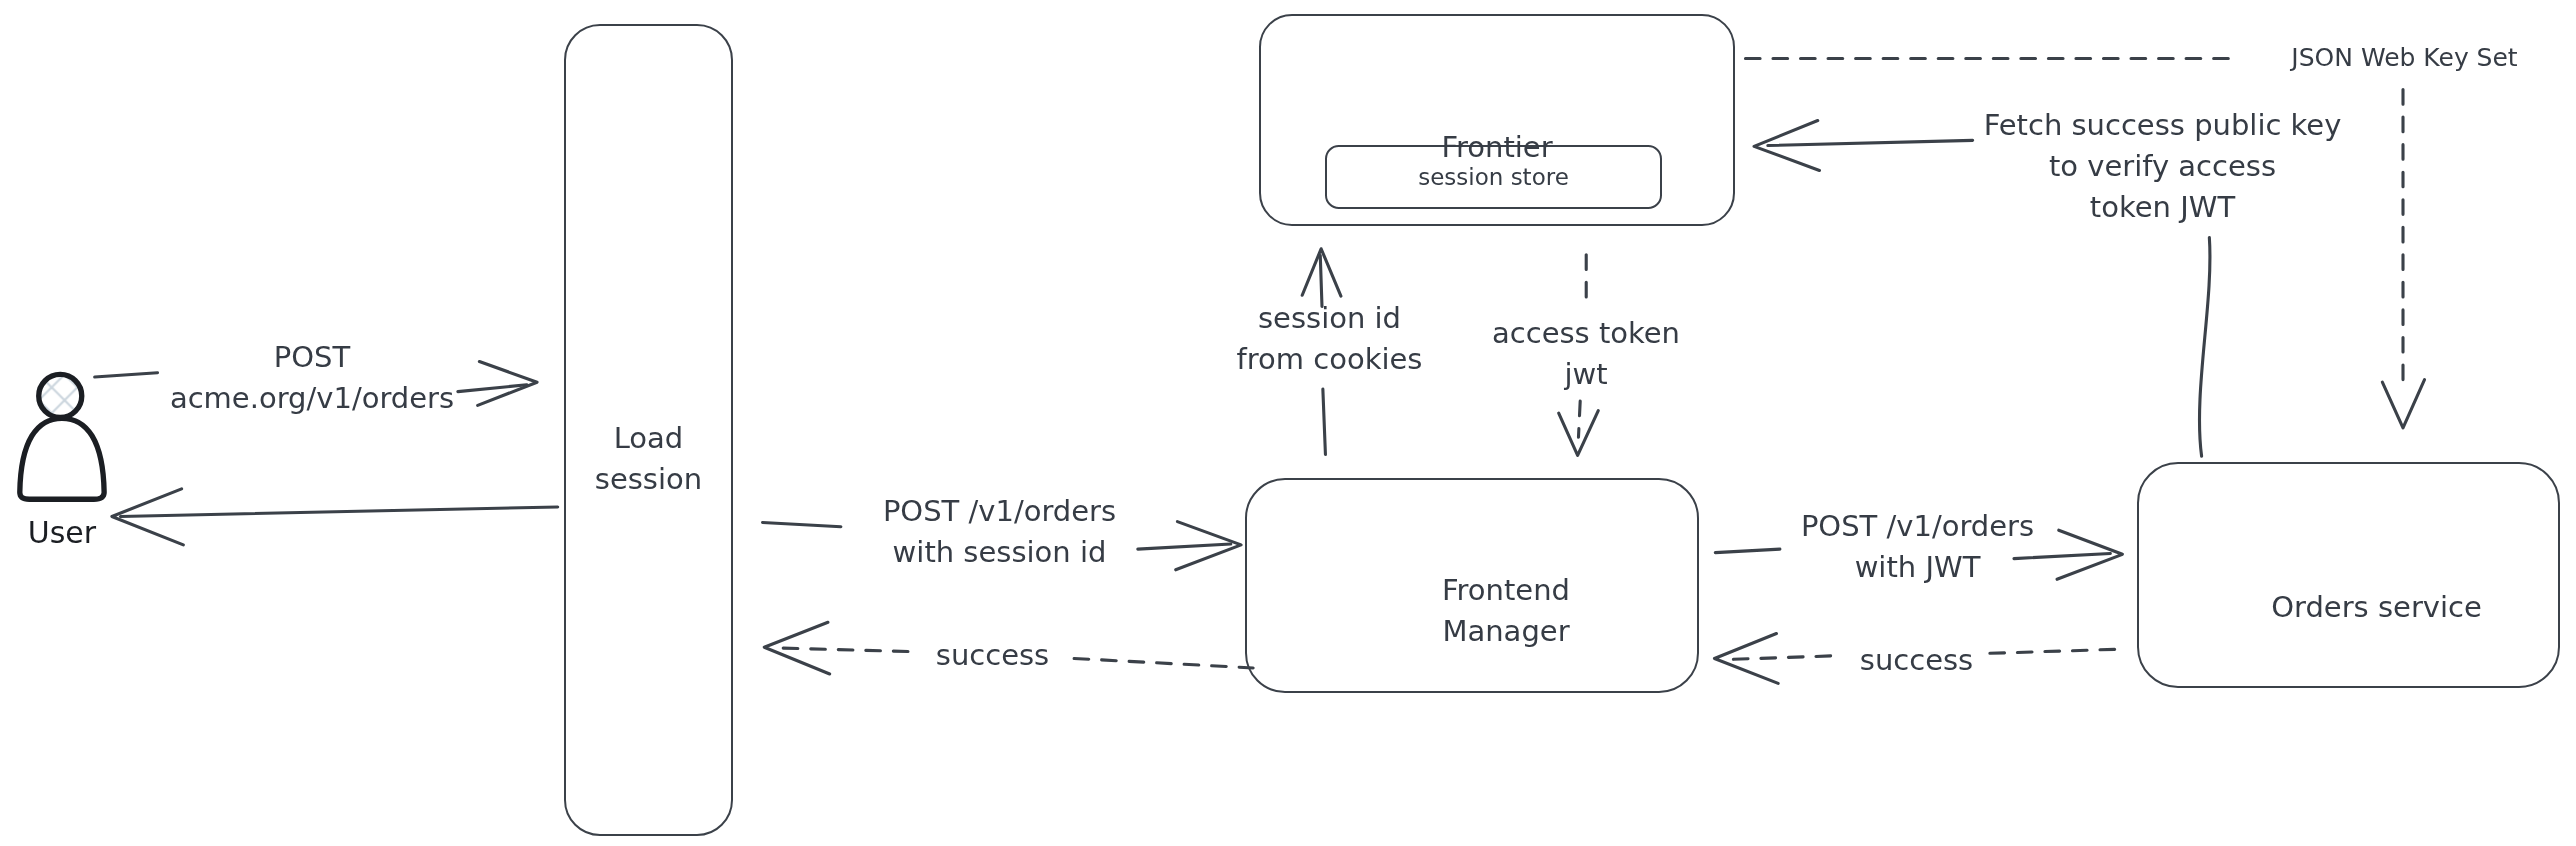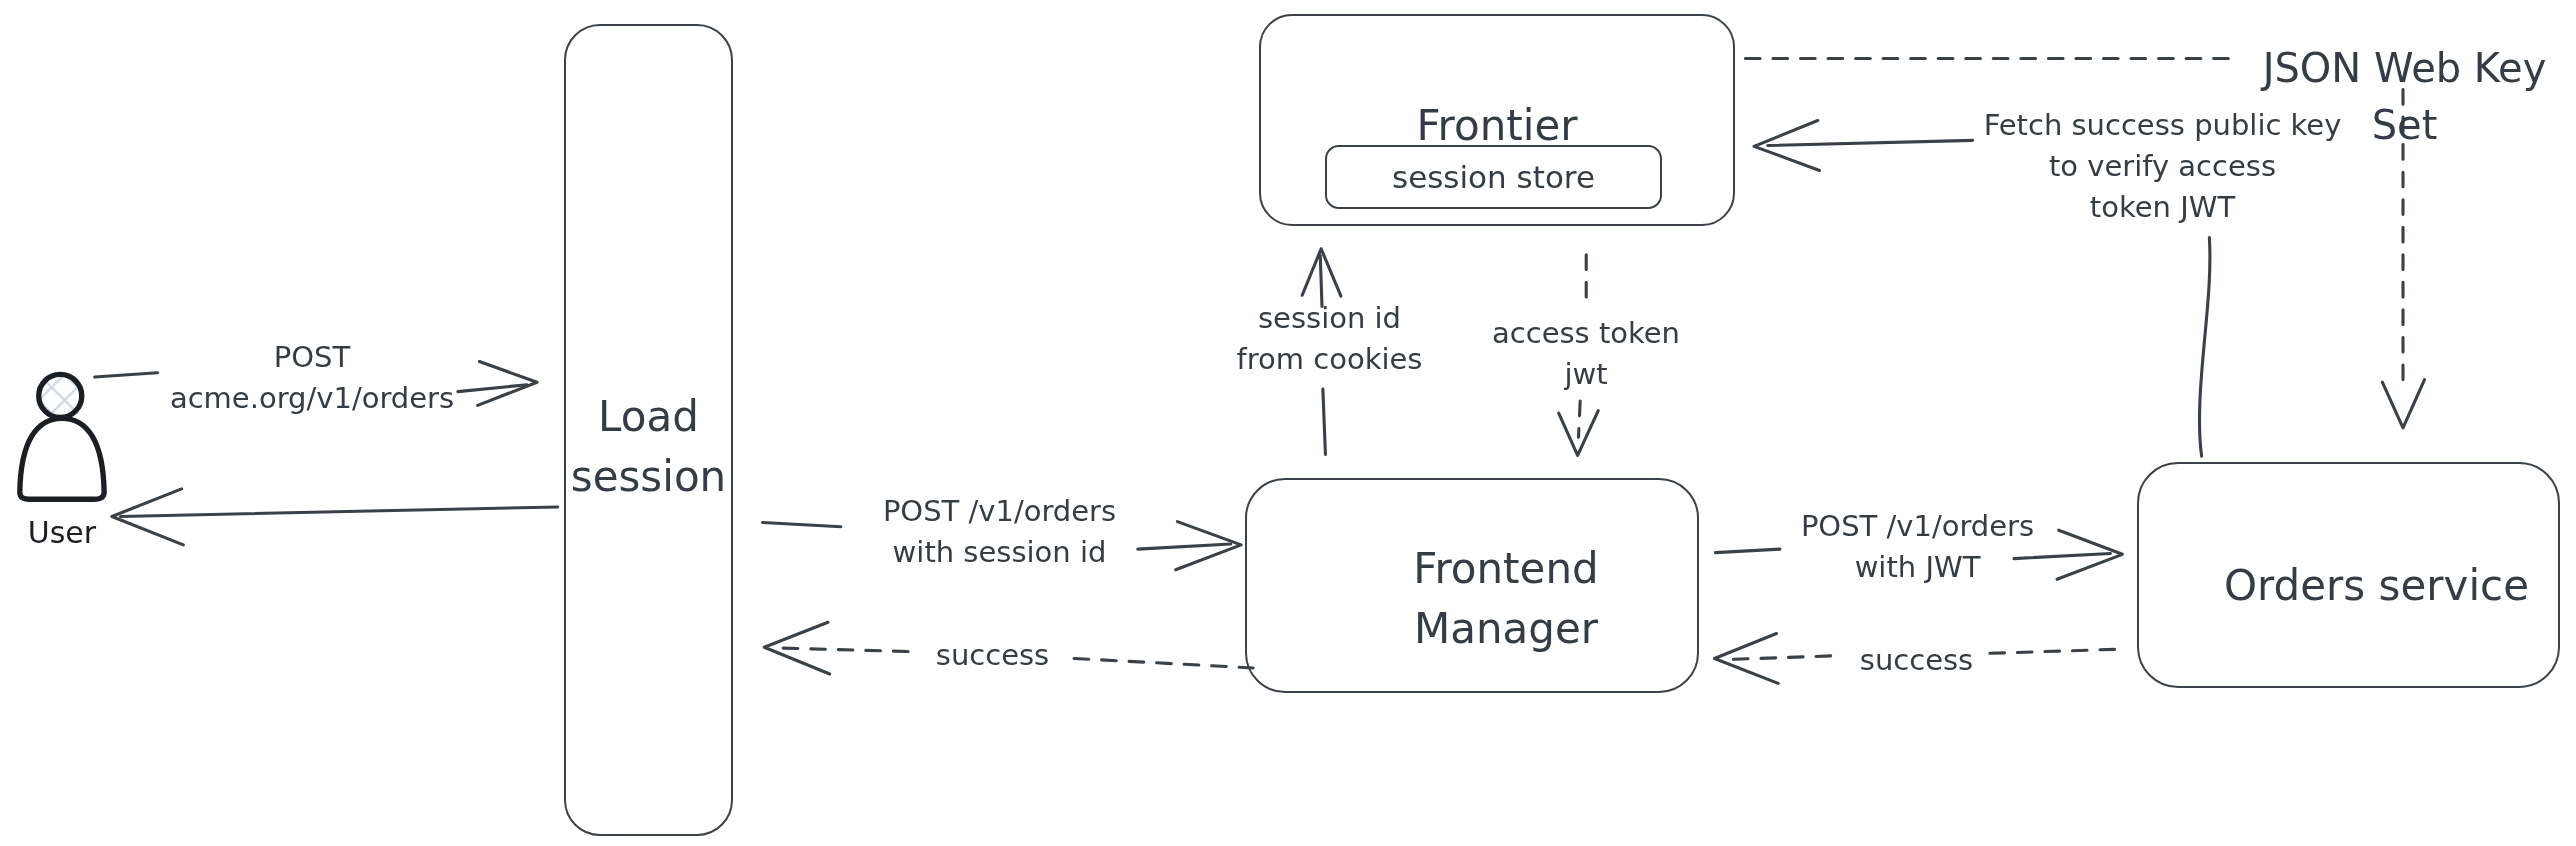--- a/index.html
+++ b/index.html
@@ -30,25 +30,25 @@
     box-sizing:border-box;
     display:flex;align-items:center;justify-content:center;
   }
   .label{
     position:absolute;
     white-space:pre-line;
     text-align:center;
     line-height:1.42;
     color:var(--text);
   }
-  .node-label{font-size:42px;}
+  .node-label{font-size:29px;margin-top:31px;}
   .edge-label{font-size:29px;}
-  .jwks-label{font-size:40px;}
+  .jwks-label{font-size:25px;}
   .user-label{font-size:30px;color:var(--user-stroke);}
-  .session-store-text{font-size:31px;color:var(--text);white-space:nowrap;}
+  .session-store-text{font-size:23px;color:var(--text);white-space:nowrap;}
 </style>
 </head>
 <body>
 
 <div class="canvas">
 
   <svg class="edges-svg" viewBox="0 0 2993 984">
     <defs>
       <pattern id="crosshatch" width="30" height="30" patternUnits="userSpaceOnUse">
         <line class="hatch-line" x1="0" y1="0" x2="30" y2="30"></line>

